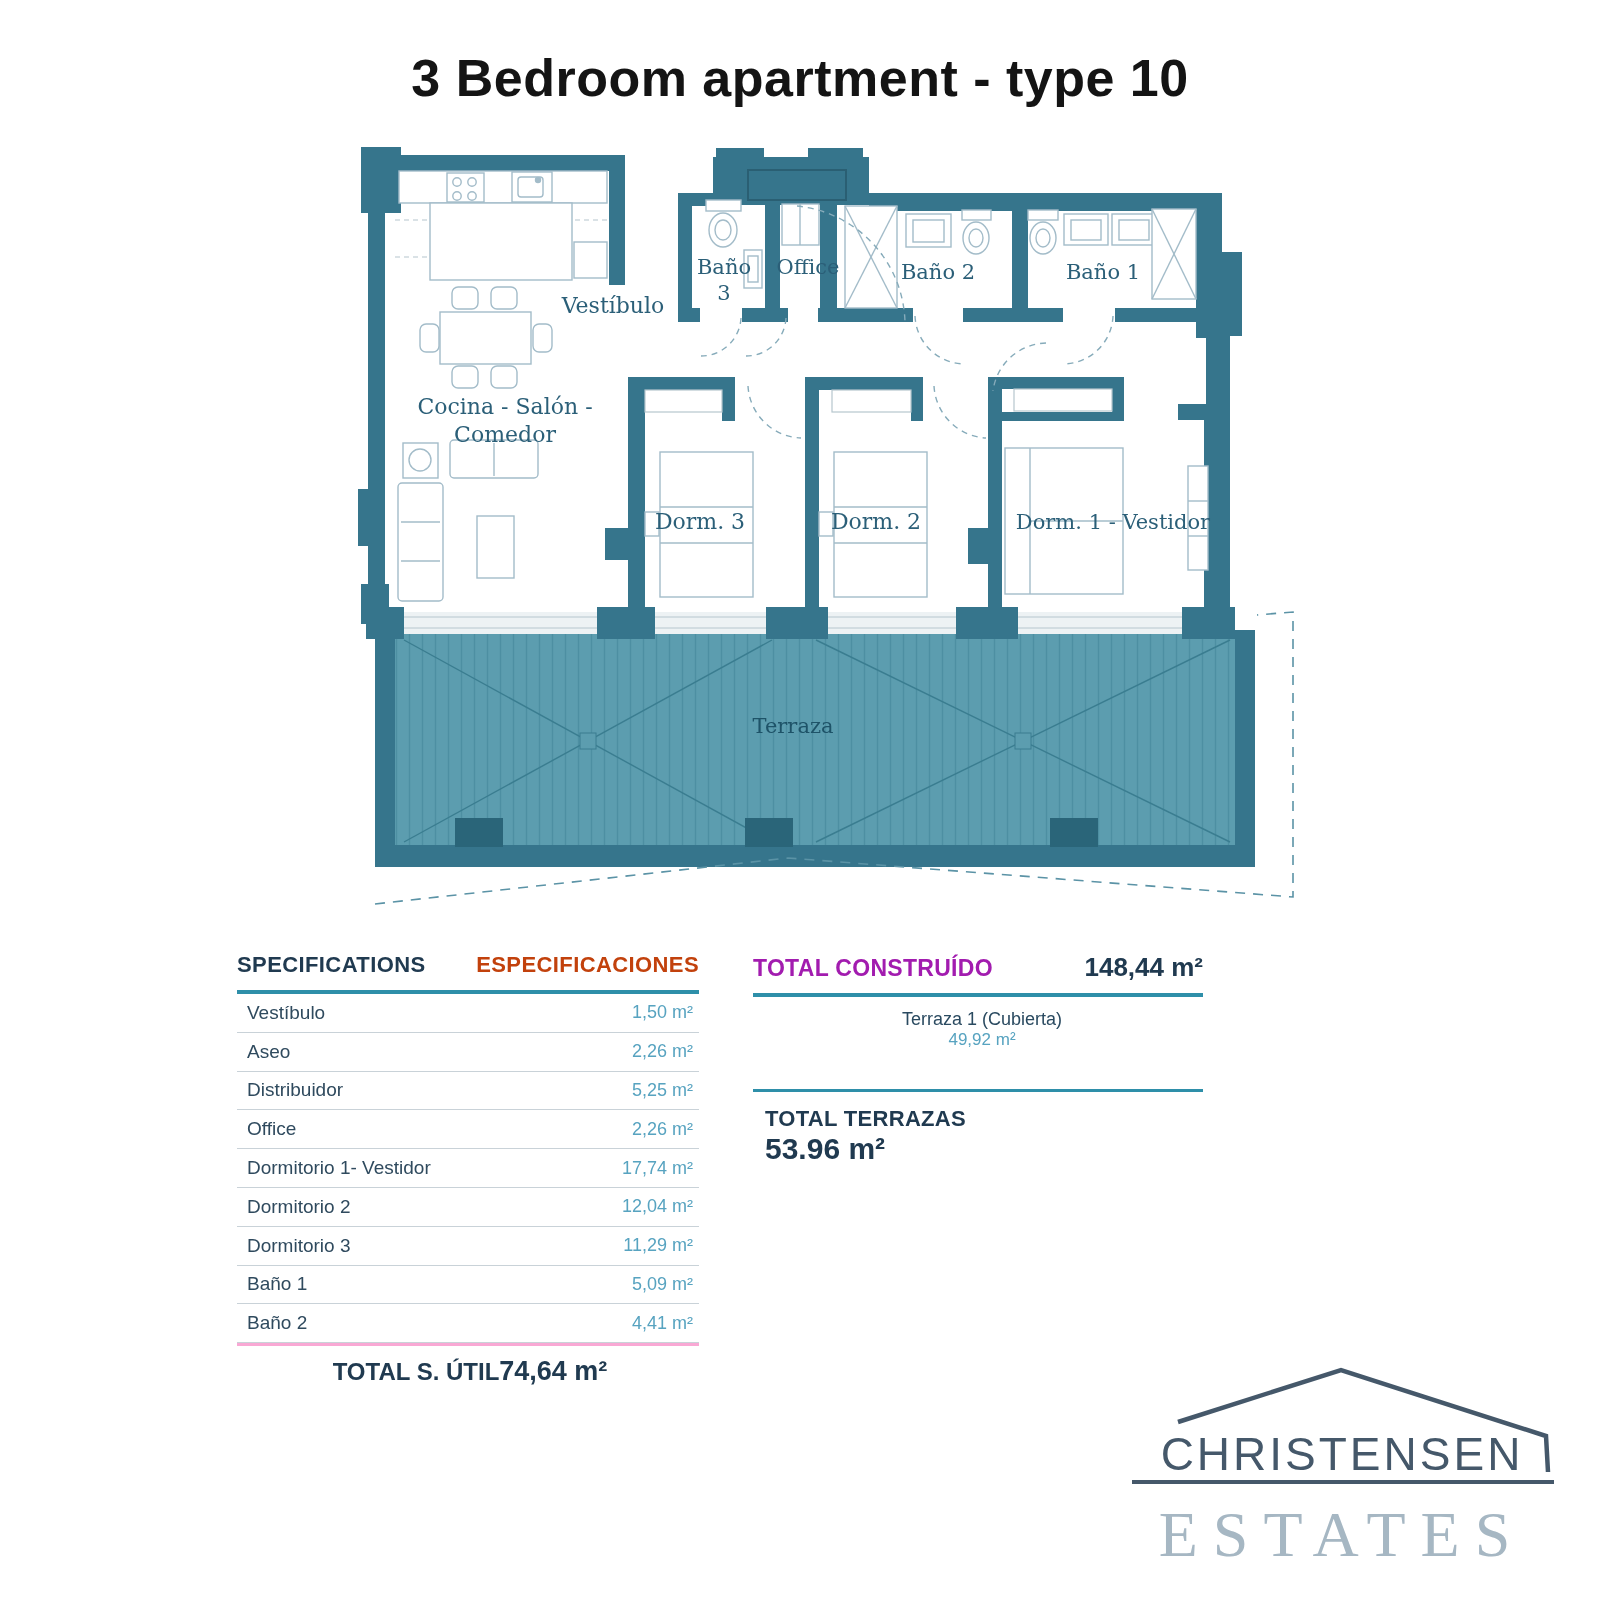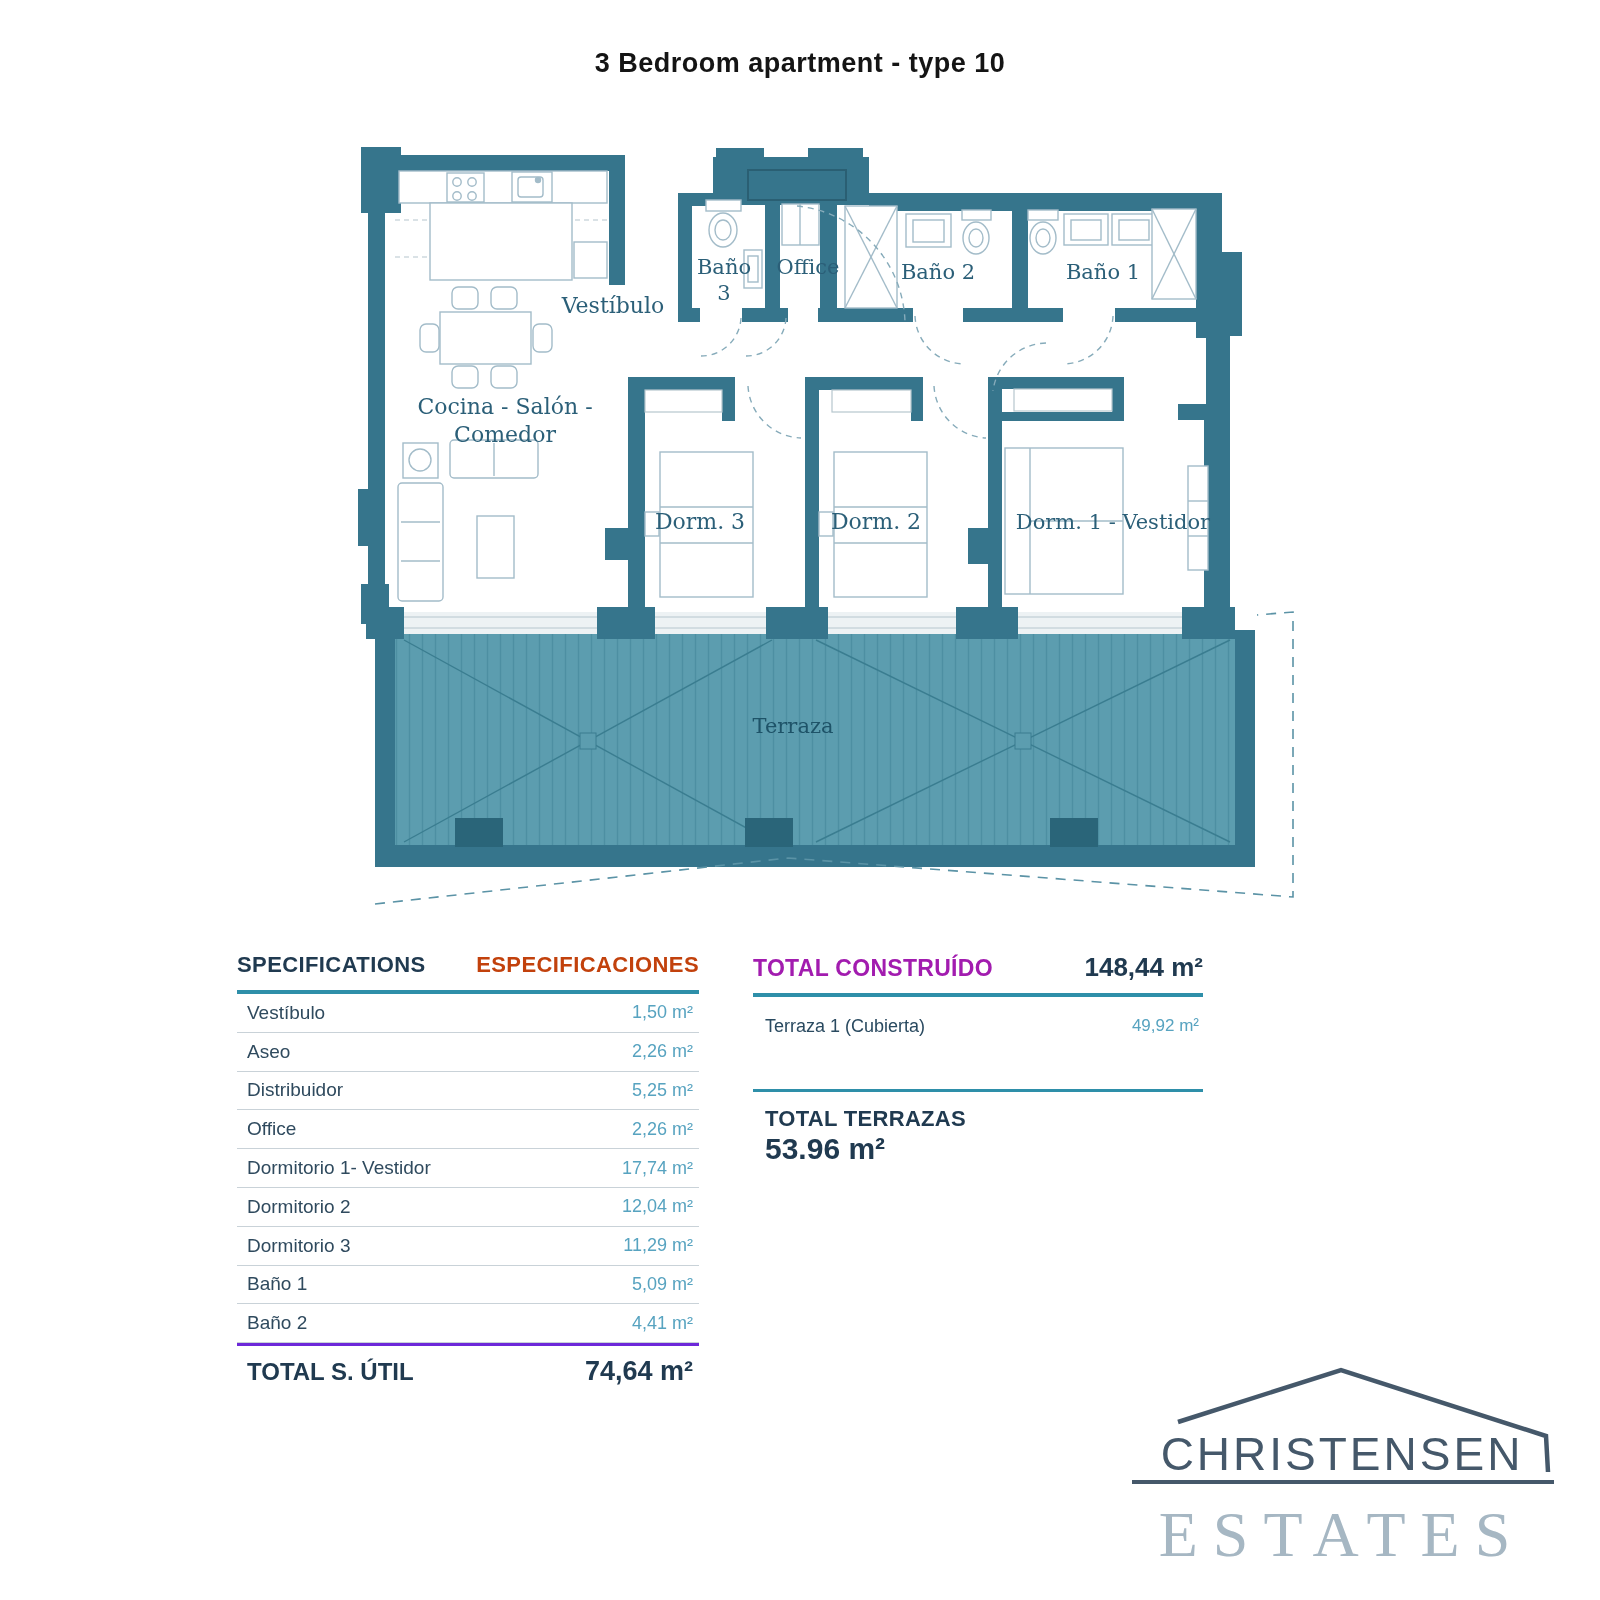--- a/index.html
+++ b/index.html
@@ -2,57 +2,57 @@
 <html><head>
 <meta charset="utf-8">
 <style>
   html,body{margin:0;padding:0;}
   body{
     width:1600px;height:1600px;position:relative;background:#ffffff;
     font-family:"Liberation Sans",sans-serif;overflow:hidden;
   }
   .page-title{
     position:absolute;top:48px;left:0;width:1600px;text-align:center;
-    font-size:27px;font-weight:bold;color:#141414;letter-spacing:0.5px;
+    font-size:52px;font-weight:bold;color:#141414;letter-spacing:0.5px;
   }
   svg text{font-family:"DejaVu Serif",serif;}
   .plan-svg{position:absolute;top:0;left:0;}
   
   .spec-table{position:absolute;left:237px;top:952px;width:462px;}
   .spec-head{
     display:flex;justify-content:space-between;align-items:baseline;
     padding-bottom:12px;border-bottom:4px solid #2E8FA9;
   }
   .spec-head .en{font-size:22px;font-weight:bold;color:#203A50;letter-spacing:0.4px;}
   .spec-head .es{font-size:22px;font-weight:bold;color:#c2410c;letter-spacing:0.4px;}
   .spec-row{
     display:flex;justify-content:space-between;align-items:center;
     height:37.8px;border-bottom:1px solid #C9D2D8;
     padding:0 6px 0 10px;
   }
   .spec-row:last-of-type{border-bottom:none;}
   .spec-row .lbl{font-size:19px;color:#2F4A5E;}
   .spec-row .val{font-size:18px;color:#57A3C0;}
   .spec-total{
-    display:flex;justify-content:space-between;align-items:baseline;
-    border-top:3px solid #6d28d9;padding:10px 6px 0 10px;
+    display:flex;justify-content:center;align-items:baseline;
+    border-top:3px solid #f9a8d4;padding:10px 6px 0 10px;
   }
   .spec-total .lbl{font-size:24px;font-weight:bold;color:#203A50;}
   .spec-total .val{font-size:27px;font-weight:bold;color:#203A50;}
 
   .totals-table{position:absolute;left:753px;top:952px;width:450px;}
   .totals-head{
     display:flex;justify-content:space-between;align-items:baseline;
     padding-bottom:10px;border-bottom:4px solid #2E8FA9;
   }
   .totals-head .lbl{font-size:23px;font-weight:bold;color:#a21caf;letter-spacing:0.3px;}
   .totals-head .val{font-size:26px;font-weight:bold;color:#203A50;}
   .totals-row{
     display:flex;justify-content:space-between;align-items:center;
-    padding:12px 4px 0 12px;height:34px;
+    padding:12px 4px 0 12px;height:34px;flex-direction:column;
   }
   .totals-row .lbl{font-size:18px;color:#2A4A60;}
   .totals-row .val{font-size:17px;color:#57A3C0;}
   .totals-spacer{height:46px;}
   .totals-total{
     display:flex;justify-content:space-between;align-items:baseline;
     border-top:3px solid #2E8FA9;padding:14px 4px 0 12px;flex-direction:column;
   }
   .totals-total .lbl{font-size:22px;font-weight:bold;color:#203A50;letter-spacing:0.3px;}
   .totals-total .val{font-size:30px;font-weight:bold;color:#203A50;}

